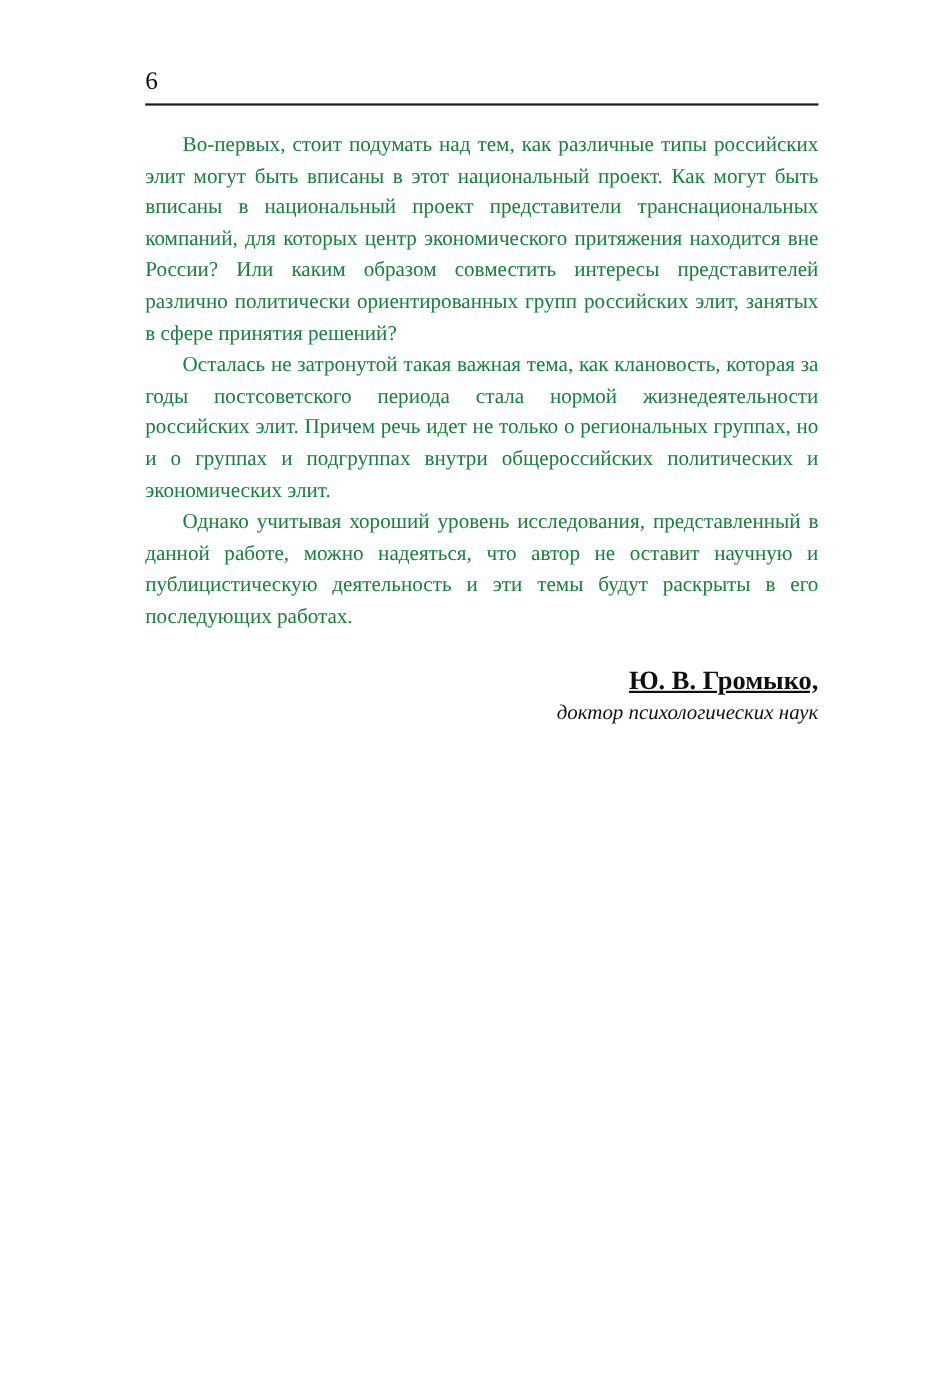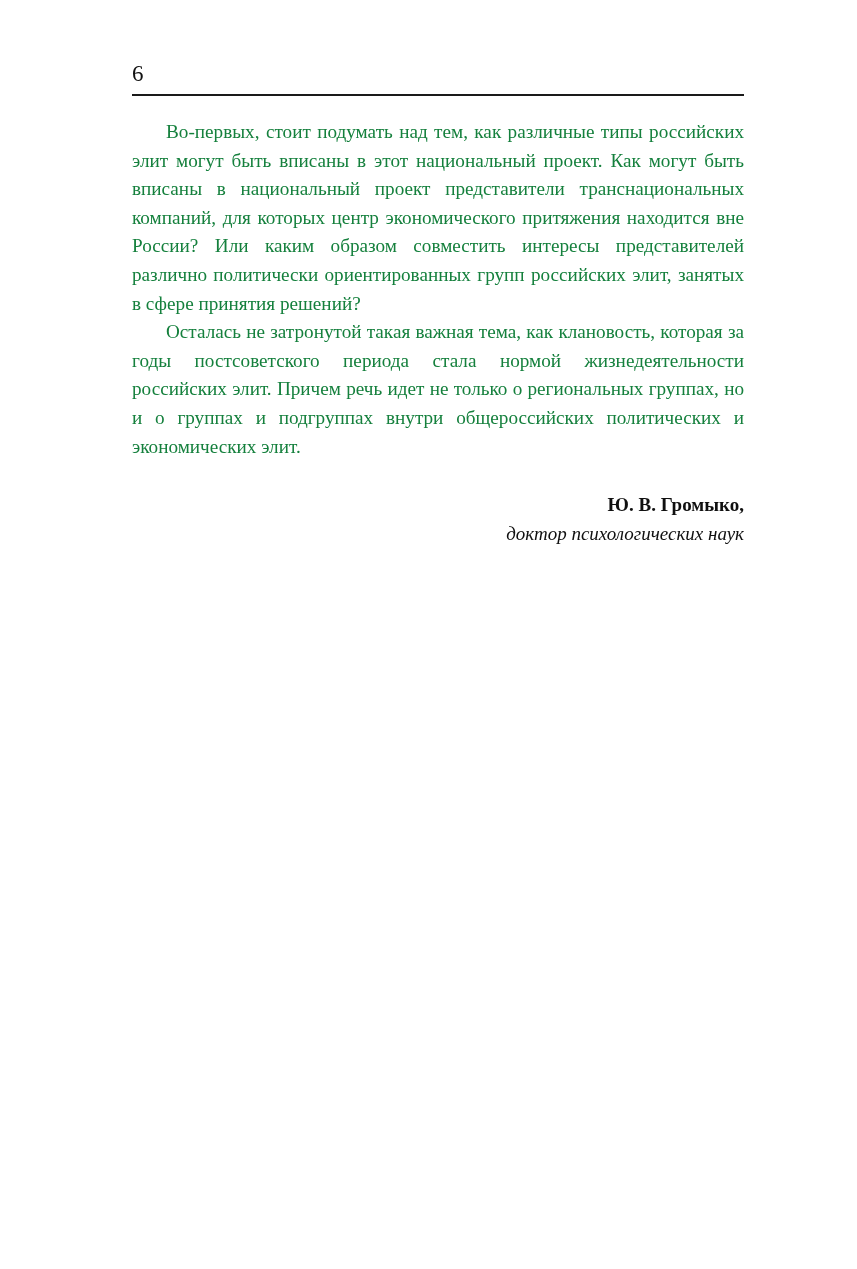--- a/index.html
+++ b/index.html
@@ -48,23 +48,24 @@
     margin: 0;
     text-indent: 34px;
   }
   .signature {
     margin-top: 30px;
     text-align: right;
   }
   .sig-name {
     font-family: "Liberation Serif", serif;
     font-weight: bold;
-    font-size: 19px;
+    font-size: 24px;
     line-height: 27px;
     color: #101010;
+    text-decoration: underline;
   }
   .sig-title {
     font-family: "Liberation Serif", serif;
     font-style: italic;
     font-size: 19px;
     line-height: 27px;
     color: #101010;
     margin-top: 2px;
   }
 </style>
@@ -73,20 +74,21 @@
 
 <div class="page">
   <div class="content">
 
     <div class="page-number">6</div>
     <div class="rule"></div>
 
     <div class="body-text">
       <p>Во-первых, стоит подумать над тем, как различные типы рос­сийских элит могут быть вписаны в этот национальный проект. Как могут быть вписаны в национальный проект представители транснациональных компаний, для которых центр экономическо­го притяжения находится вне России? Или каким образом совме­стить интересы представителей различно политически ориенти­рованных групп российских элит, занятых в сфере принятия ре­шений?</p>
       <p>Осталась не затронутой такая важная тема, как клановость, ко­торая за годы постсоветского периода стала нормой жизнедеятель­ности российских элит. Причем речь идет не только о региональ­ных группах, но и о группах и подгруппах внутри общероссийских политических и экономических элит.</p>
+      <p>Однако учитывая хороший уровень исследования, представ­ленный в данной работе, можно надеяться, что автор не оставит научную и публицистическую деятельность и эти темы будут рас­крыты в его последующих работах.</p>
     </div>
 
     <div class="signature">
       <div class="sig-name">Ю. В. Громыко,</div>
       <div class="sig-title">доктор психологических наук</div>
     </div>
 
   </div>
 </div>
 

